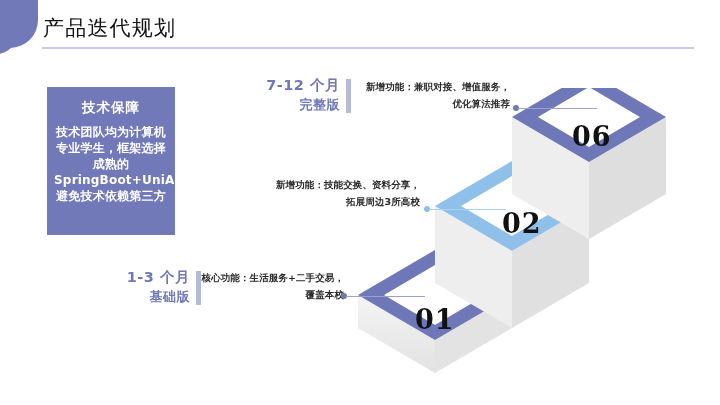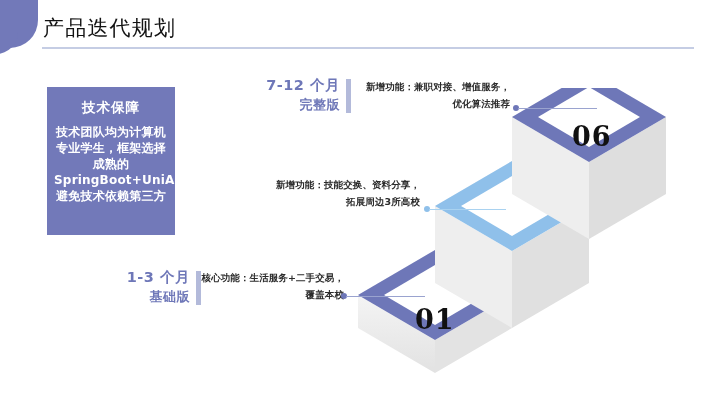--- a/index.html
+++ b/index.html
@@ -163,20 +163,21 @@
 
       <polygon points="172,29 249,74 249,151 172,106" fill="#eeeeee"></polygon>
       <polygon points="249,74 326,29 326,106 249,151" fill="#dedede"></polygon>
       <polygon points="249,-16 326,29 249,74 172,29" fill="#f7f7f7"></polygon>
       <polygon points="249,-16 326,29 249,74 172,29" fill="#6e77b8"></polygon>
       <polygon points="249,-1 300,29 249,59 198,29" fill="#ffffff"></polygon>
     </svg>
   </div>
 
   <div class="step-num num-01">01</div>
+  <div class="step-num num-02">02</div>
   <div class="step-num num-03">06</div>
 
   <div class="phase-label phase-3">
     <div class="pl-l1">7-12 个月</div>
     <div class="pl-l2">完整版</div>
     <div class="pl-bar"></div>
   </div>
   <div class="desc desc-3">新增功能：兼职对接、增值服务，优化算法推荐</div>
   <div class="connector conn-3">
     <div class="cdot"></div>

